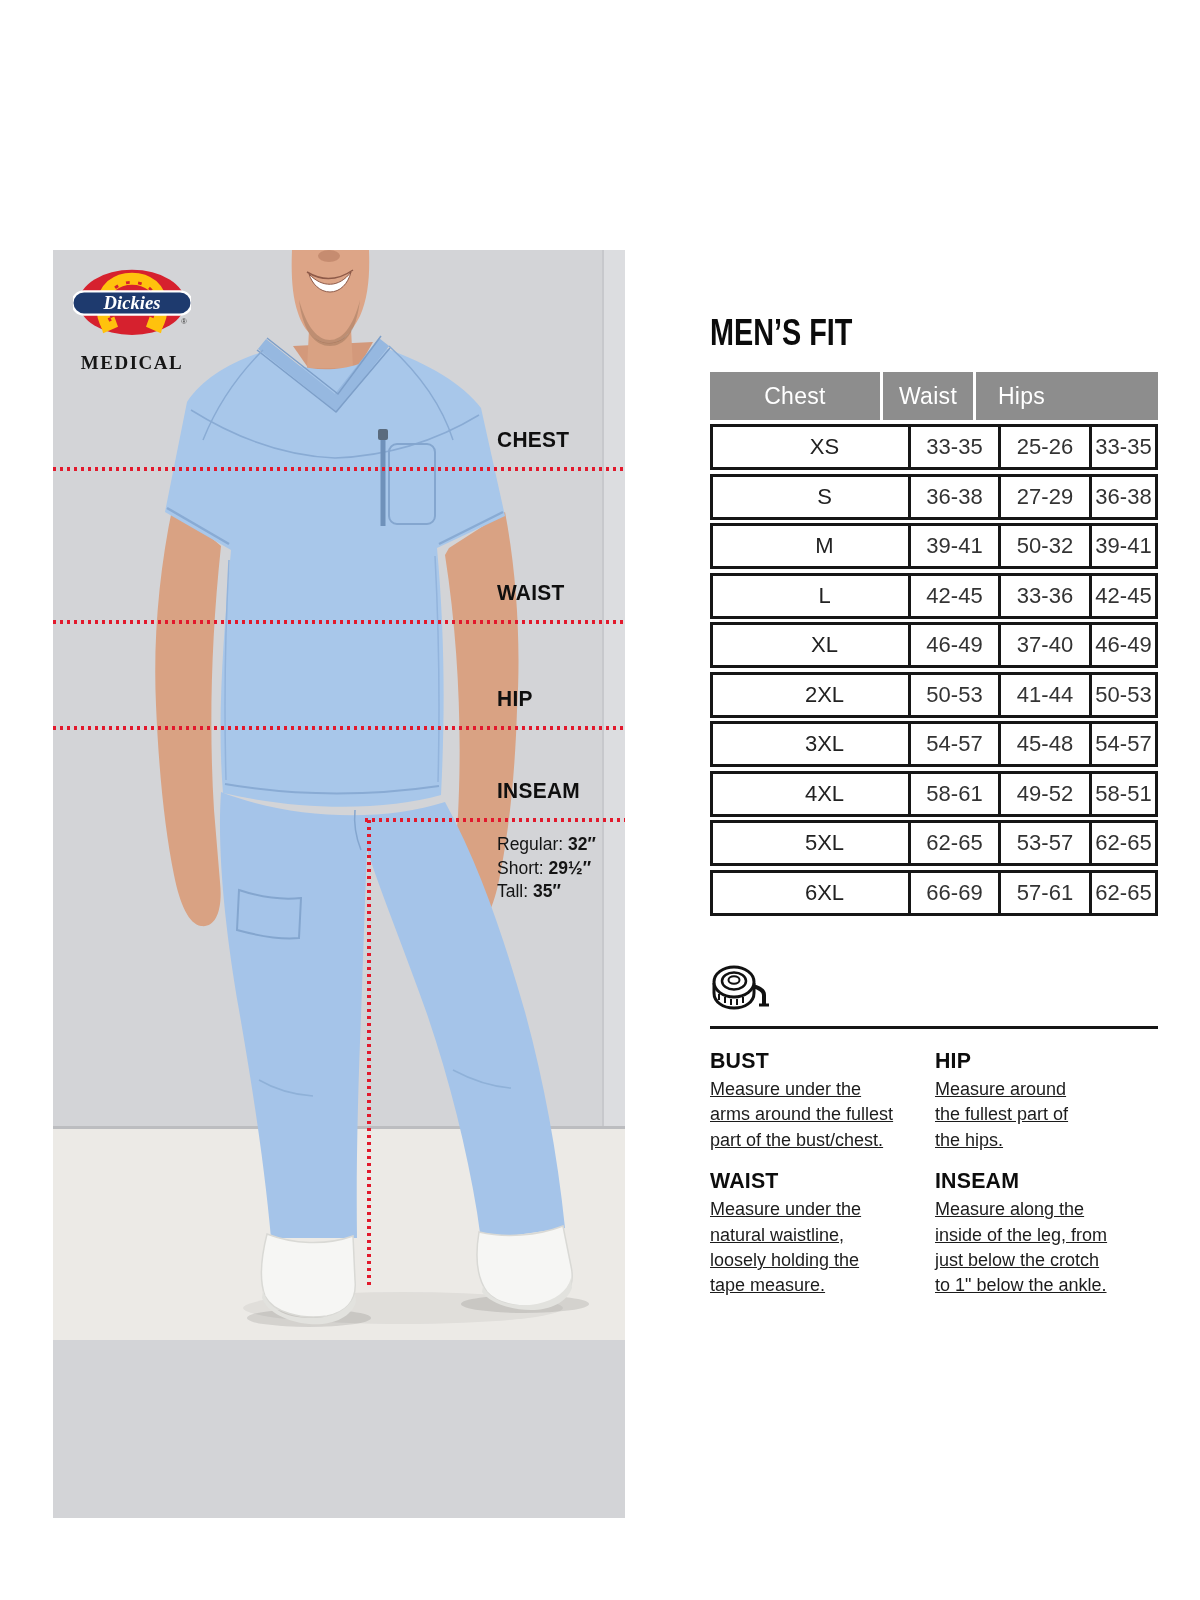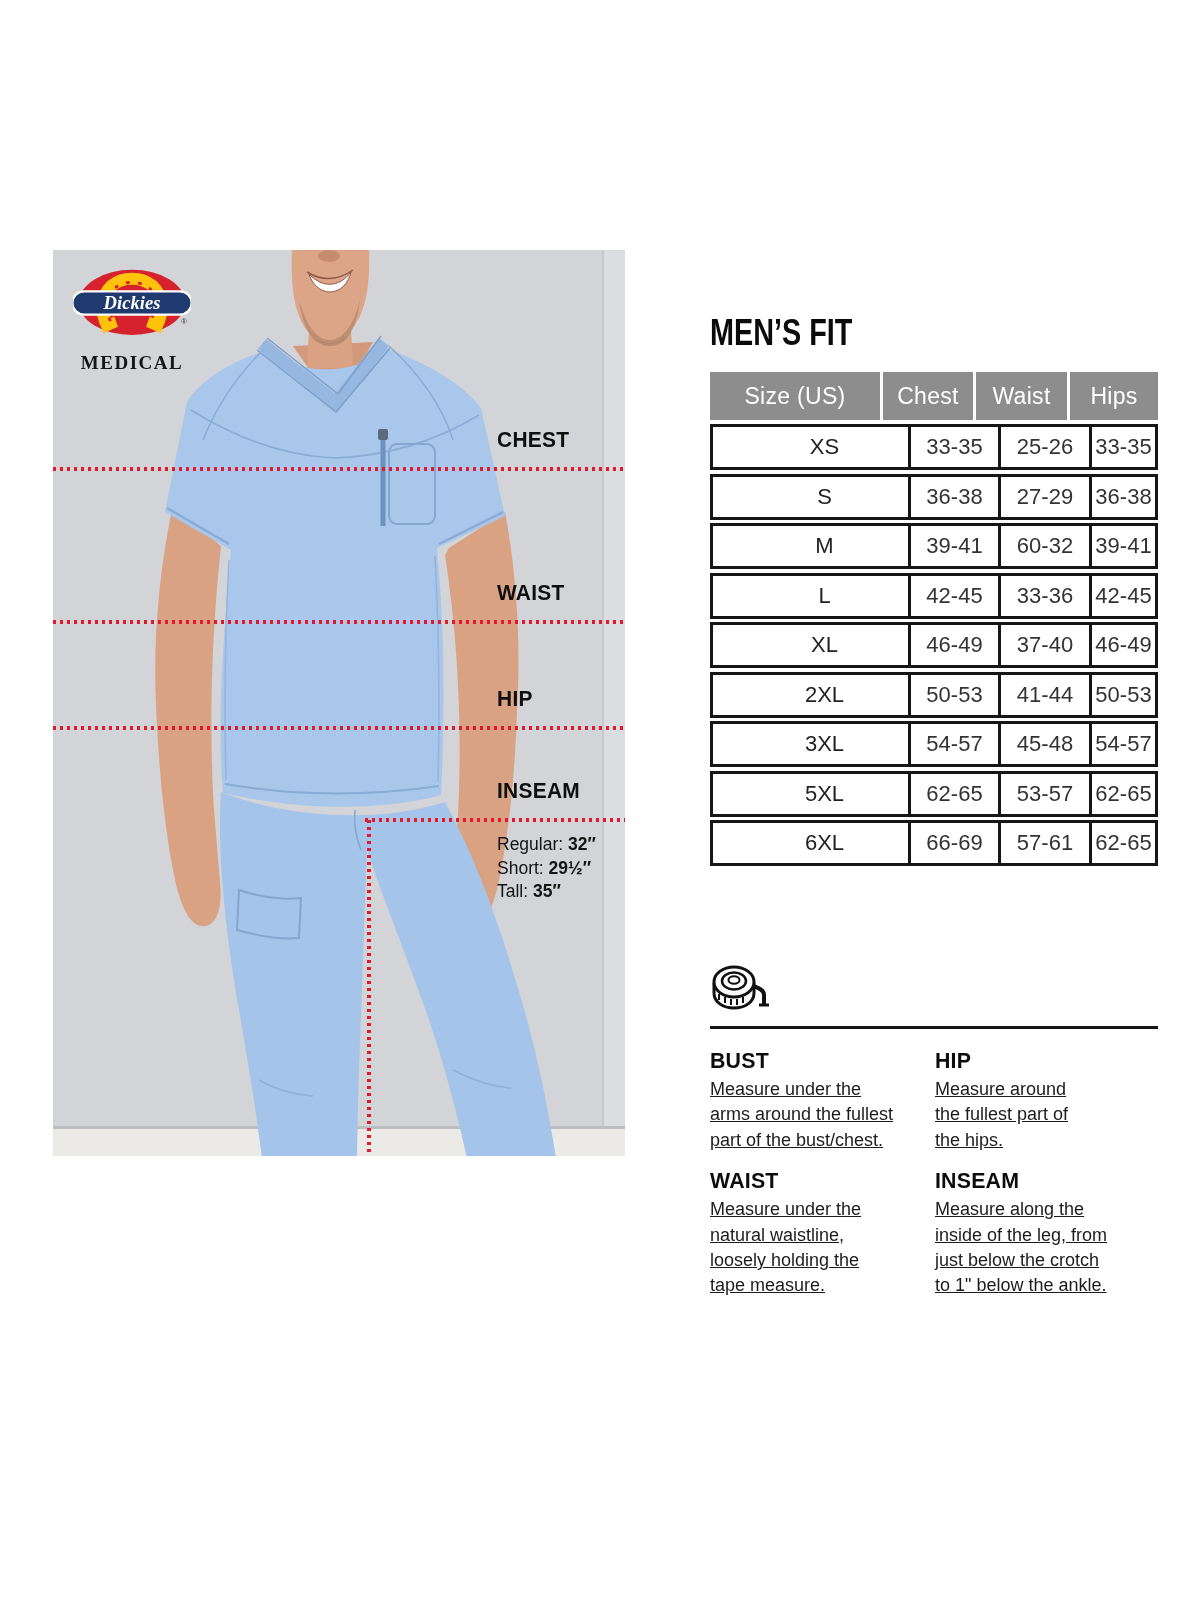--- a/index.html
+++ b/index.html
@@ -16,21 +16,21 @@
   *{margin:0;padding:0;box-sizing:border-box;}
   html,body{background:#ffffff;}
   body{
     width:1200px;height:1600px;position:relative;overflow:hidden;
     font-family:"Liberation Sans", sans-serif;color:var(--ink);
   }
   .abs{position:absolute;}
 
   
   .photo{
-    left:53px;top:250px;width:572px;height:906px;
+    left:53px;top:250px;width:572px;height:1268px;
     background:var(--wall);overflow:hidden;
   }
   .wall-seam{left:549px;top:0;width:23px;height:878px;background:var(--wall2);border-left:2px solid #c7c8cc;}
   .floor{left:0;top:876px;width:572px;height:214px;background:var(--floor);border-top:3px solid #bcbdc0;}
   .figure-svg{left:0;top:0;width:572px;height:1090px;}
 
   .logo-svg{left:20px;top:18px;width:118px;height:82px;}
   .brand-division{
     left:8px;top:102px;width:142px;text-align:center;
     font-family:"Liberation Serif", serif;font-weight:700;font-size:19px;letter-spacing:1.5px;color:#161616;
@@ -175,41 +175,40 @@
     <div><span>Regular:</span> <span class="val">32″</span></div>
     <div><span>Short:</span> <span class="val">29½″</span></div>
     <div><span>Tall:</span> <span class="val">35″</span></div>
   </div>
 </div>
 
 <h1 class="abs fit-title"><span class="cond">MEN’S FIT</span></h1>
 
 <div class="abs size-table">
   <div class="thead">
-    <div class="th">Size (US)</div>
     <div class="th">Chest</div>
     <div class="th">Waist</div>
     <div class="th">Hips</div>
   </div>
   <div class="trow">
     <div class="td">XS</div>
       <div class="td">33-35</div>
       <div class="td">25-26</div>
       <div class="td">33-35</div>
   </div>
   <div class="trow">
     <div class="td">S</div>
       <div class="td">36-38</div>
       <div class="td">27-29</div>
       <div class="td">36-38</div>
   </div>
   <div class="trow">
     <div class="td">M</div>
       <div class="td">39-41</div>
-      <div class="td">60-32</div>
+      <div class="td">50-32</div>
       <div class="td">39-41</div>
   </div>
   <div class="trow">
     <div class="td">L</div>
       <div class="td">42-45</div>
       <div class="td">33-36</div>
       <div class="td">42-45</div>
   </div>
   <div class="trow">
     <div class="td">XL</div>
@@ -221,20 +220,26 @@
     <div class="td">2XL</div>
       <div class="td">50-53</div>
       <div class="td">41-44</div>
       <div class="td">50-53</div>
   </div>
   <div class="trow">
     <div class="td">3XL</div>
       <div class="td">54-57</div>
       <div class="td">45-48</div>
       <div class="td">54-57</div>
+  </div>
+  <div class="trow">
+    <div class="td">4XL</div>
+      <div class="td">58-61</div>
+      <div class="td">49-52</div>
+      <div class="td">58-51</div>
   </div>
   <div class="trow">
     <div class="td">5XL</div>
       <div class="td">62-65</div>
       <div class="td">53-57</div>
       <div class="td">62-65</div>
   </div>
   <div class="trow">
     <div class="td">6XL</div>
       <div class="td">66-69</div>

